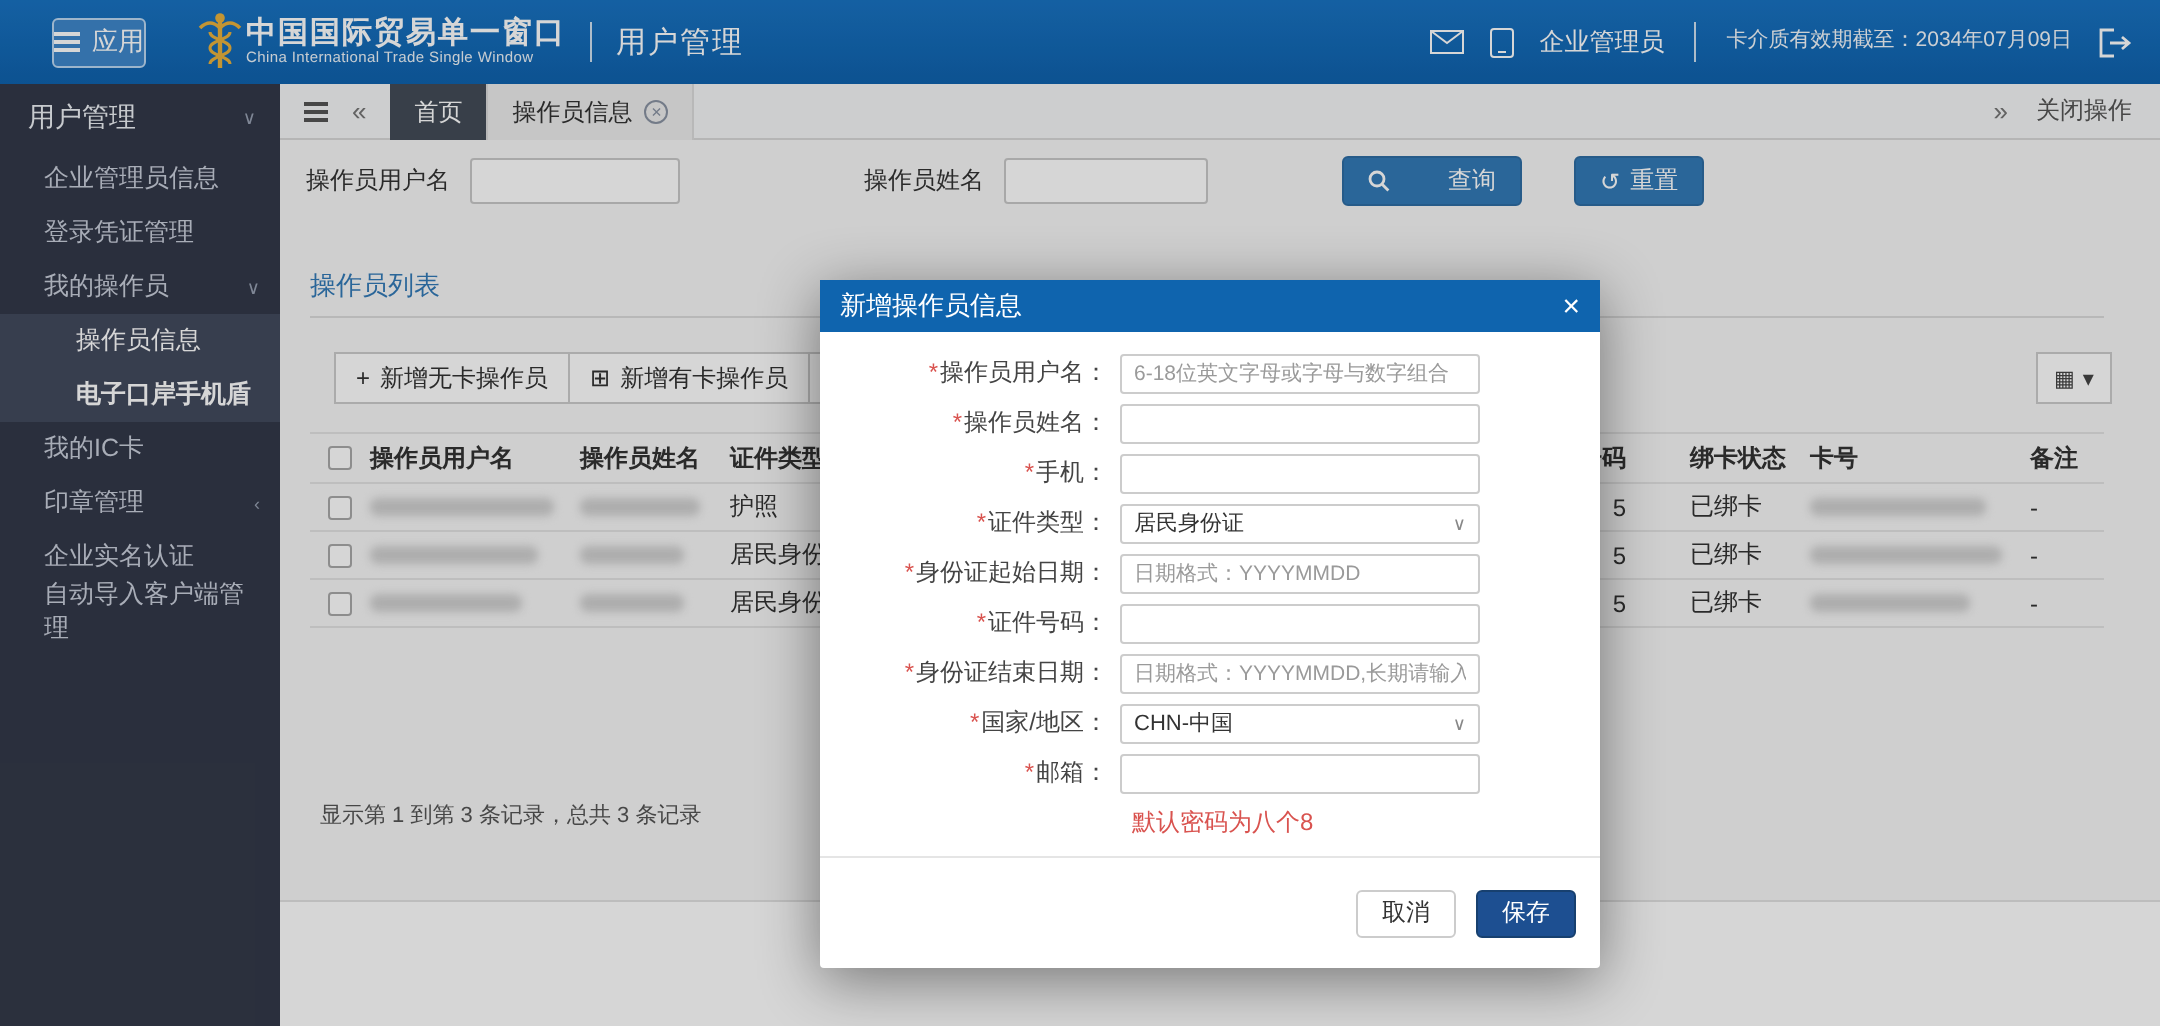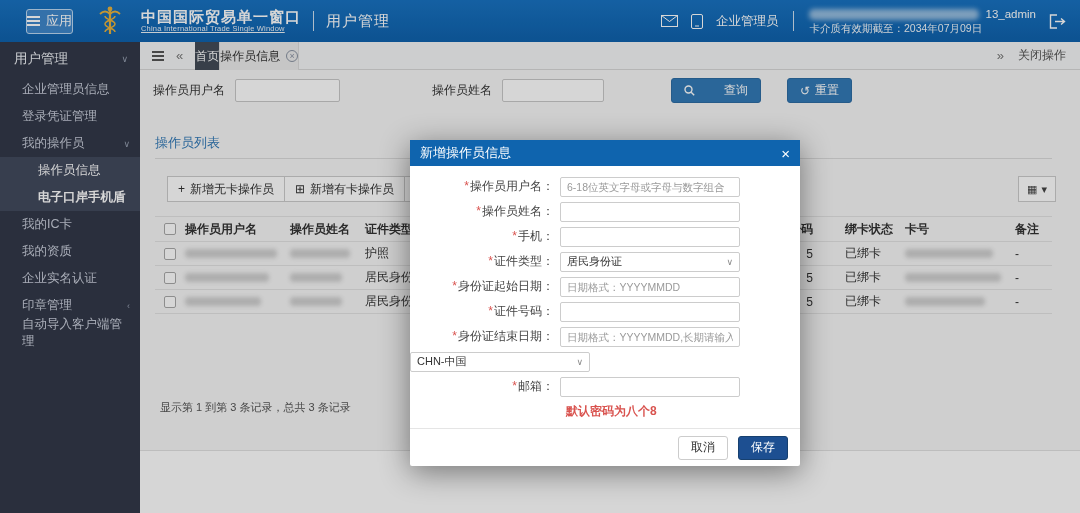--- a/index.html
+++ b/index.html
@@ -6,23 +6,23 @@
   html,body { width:1080px; height:513px; overflow:hidden; font-family:"Liberation Sans", sans-serif; background:#fff; }
   .screen { position:relative; width:1080px; height:513px; background:#fff; }
 
   
   .topbar { position:absolute; top:0; left:0; width:1080px; height:42px;
     background:linear-gradient(#1973c2,#0f62ad); display:flex; align-items:center; color:#fff; z-index:10; }
   .apps-btn { margin-left:26px; height:25px; padding:0 0; display:flex; align-items:center; gap:6px;
     background:#3f87cb; border:1px solid #bcd8f2; border-radius:3px; font-size:13px; color:#fff; cursor:pointer; }
   .hbar { display:inline-block; width:13px; height:2px; background:currentColor; box-shadow:0 4px 0 currentColor, 0 -4px 0 currentColor; }
   .emblem { margin-left:24px; }
-  .brand { margin-left:18px; line-height:1.1; }
+  .brand { margin-left:0; line-height:1.1; }
   .brand-cn { font-size:15px; font-weight:bold; letter-spacing:1px; }
-  .brand-en { font-size:7.5px; opacity:.92; letter-spacing:.2px;text-decoration:underline; }
+  .brand-en { font-size:7.5px; opacity:.92; letter-spacing:.2px; }
   .vbar { width:1px; height:20px; background:rgba(255,255,255,.8); margin:0 12px; }
   .module { font-size:15px; letter-spacing:1px; }
   .top-right { margin-left:auto; display:flex; align-items:center; gap:13px; margin-right:14px; }
   .role { font-size:12.5px; }
   .uinfo { line-height:1.25; }
   .uinfo-l1 { display:flex; align-items:center; gap:6px; font-size:11.5px; }
   .blurchip { width:170px; height:11px; border-radius:5px; background:rgba(255,255,255,.55); filter:blur(2.5px); }
   .uinfo-l2 { font-size:10.5px; opacity:.95; }
   .icon-btn { display:flex; align-items:center; cursor:pointer; }
 
@@ -33,21 +33,21 @@
   .nav-sub { padding-left:38px; background:#424a5e; color:#fff; }
   .nav-sub.bold { font-weight:bold; }
   .nav-caret { margin-left:auto; font-size:9px; color:#98a1b3; }
 
   
   .main { position:absolute; top:42px; left:140px; width:940px; height:471px; background:#fff; }
   .tabbar { position:absolute; top:0; left:0; width:940px; height:28px; background:#f5f6f7; border-bottom:1px solid #d8d8d8;
     display:flex; align-items:center; color:#555; }
   .tab-icon { margin-left:12px; color:#555; cursor:pointer; display:flex; align-items:center; font-size:13px; }
   .tab-arrow { margin-left:12px; font-size:13px; color:#777; cursor:pointer; }
-  .tab { height:28px; line-height:28px; padding:0 0; font-size:12px; cursor:pointer; }
+  .tab { height:28px; line-height:28px; padding:0 12px; font-size:12px; cursor:pointer; }
   .tab-home { margin-left:12px; background:#434c57; color:#fff; }
   .tab-cur { background:#ececec; border-left:1px solid #dcdcdc; border-right:1px solid #dcdcdc; color:#333; display:flex; align-items:center; gap:6px; }
   .tab-close { width:12px; height:12px; border-radius:50%; border:1px solid #8a93a3; color:#8a93a3; font-size:9px; line-height:10px; text-align:center; cursor:pointer; }
   .tabbar-right { margin-left:auto; display:flex; align-items:center; gap:14px; margin-right:14px; font-size:12px; color:#555; }
 
   .content { position:absolute; top:28px; left:0; width:940px; height:381px; background:#f7f7f7; border-bottom:1px solid #e2e2e2; }
   .search-row { position:absolute; top:8px; left:13px; display:flex; align-items:center; font-size:12px; color:#333; }
   .search-row label { margin-right:10px; }
   .inp { height:23px; border:1px solid #c9c9c9; border-radius:2px; background:#fff; padding:0 6px; font-size:11px; color:#333; }
   .inp::placeholder { color:#9a9a9a; }
@@ -79,22 +79,22 @@
   .modal-body { padding:8px 0 2px 0; }
   .frow { display:flex; align-items:center; height:25px; }
   .flabel { width:150px; text-align:right; padding-right:6px; font-size:12px; color:#444; white-space:nowrap; }
   .req { color:#d9534f; margin-right:1px; }
   .fctl { width:188px; }
   .fctl input { width:180px; height:20px; border:1px solid #ccc; border-radius:2px; padding:0 6px; font-size:11px; color:#333; }
   .fctl input::placeholder { color:#9a9a9a; font-size:10.5px; }
   .fsel { width:180px; height:20px; border:1px solid #ccc; border-radius:2px; padding:0 6px; font-size:11px; color:#333;
     display:flex; align-items:center; cursor:pointer; background:#fff; }
   .fsel .sel-caret { margin-left:auto; font-size:9px; color:#888; }
-  .modal-note { margin:4px 0 6px 156px; font-size:12px; color:#d9534f;font-weight:bold; }
-  .modal-foot { height:38px; border-top:1px solid #e5e5e5; display:flex; align-items:center; justify-content:flex-end; gap:10px; padding-right:12px; }
+  .modal-note { margin:4px 0 6px 156px; font-size:12px; color:#d9534f; }
+  .modal-foot { height:56px; border-top:1px solid #e5e5e5; display:flex; align-items:center; justify-content:flex-end; gap:10px; padding-right:12px; }
   .btn-cancel { height:24px; padding:0 12px; background:#fff; border:1px solid #ccc; border-radius:3px; font-size:12px; color:#333; cursor:pointer; }
   .btn-save { height:24px; padding:0 12px; background:#1d4f91; border:1px solid #17406f; border-radius:3px; font-size:12px; color:#fff; cursor:pointer; }
 </style>
 </head>
 <body>
 
 <div class="screen">
 
   <header class="topbar">
     <div class="apps-btn">
@@ -124,24 +124,20 @@
       </span>
       <span class="icon-btn">
         <svg width="12" height="15" viewBox="0 0 12 15">
             <rect x="0.5" y="0.5" width="11" height="14" rx="1.5" fill="none" stroke="#fff"></rect>
             <path d="M4 12 h4" stroke="#fff"></path>
           </svg>
       </span>
       <span class="role">企业管理员</span>
       <div class="vbar" style="margin:0 2px;"></div>
       <div class="uinfo">
-        <div class="uinfo-l1">
-          <span class="blurchip"></span>
-          <span>13_admin</span>
-        </div>
         <div class="uinfo-l2">卡介质有效期截至：2034年07月09日</div>
       </div>
       <span class="icon-btn">
         <svg width="17" height="15" viewBox="0 0 17 15">
             <path d="M8 1 H1.5 V14 H8" fill="none" stroke="#fff" stroke-width="1.4"></path>
             <path d="M6 7.5 H15 M12 4.5 L15.5 7.5 L12 10.5" fill="none" stroke="#fff" stroke-width="1.4"></path>
           </svg>
       </span>
     </div>
   </header>
@@ -164,28 +160,25 @@
     <div class="nav-item nav-sub">
       <span>操作员信息</span>
     </div>
     <div class="nav-item nav-sub bold">
       <span>电子口岸手机盾</span>
     </div>
     <div class="nav-item">
       <span>我的IC卡</span>
     </div>
     <div class="nav-item">
-      <span>我的资质</span>
-    </div>
-    <div class="nav-item">
-      <span>企业实名认证</span>
-    </div>
-    <div class="nav-item">
       <span>印章管理</span>
       <span class="nav-caret">‹</span>
+    </div>
+    <div class="nav-item">
+      <span>企业实名认证</span>
     </div>
     <div class="nav-item">
       <span>自动导入客户端管理</span>
     </div>
   </aside>
 
   <div class="main">
     <div class="tabbar">
       <span class="tab-icon">
           <span class="hbar" style="width:12px;"></span>
@@ -360,20 +353,21 @@
       </div>
       <div class="frow">
         <div class="flabel"><span class="req">*</span><span>证件号码：</span></div>
         <div class="fctl"><input placeholder="" style=""></div>
       </div>
       <div class="frow">
         <div class="flabel"><span class="req">*</span><span>身份证结束日期：</span></div>
         <div class="fctl"><input placeholder="日期格式：YYYYMMDD,长期请输入8个0" style=""></div>
       </div>
       <div class="frow">
+        <div class="flabel"><span class="req">*</span><span>国家/地区：</span></div>
         <div class="fctl">
           <div class="fsel">
             <span>CHN-中国</span>
             <span class="sel-caret">∨</span>
           </div>
         </div>
       </div>
       <div class="frow">
         <div class="flabel"><span class="req">*</span><span>邮箱：</span></div>
         <div class="fctl"><input placeholder="" style=""></div>

